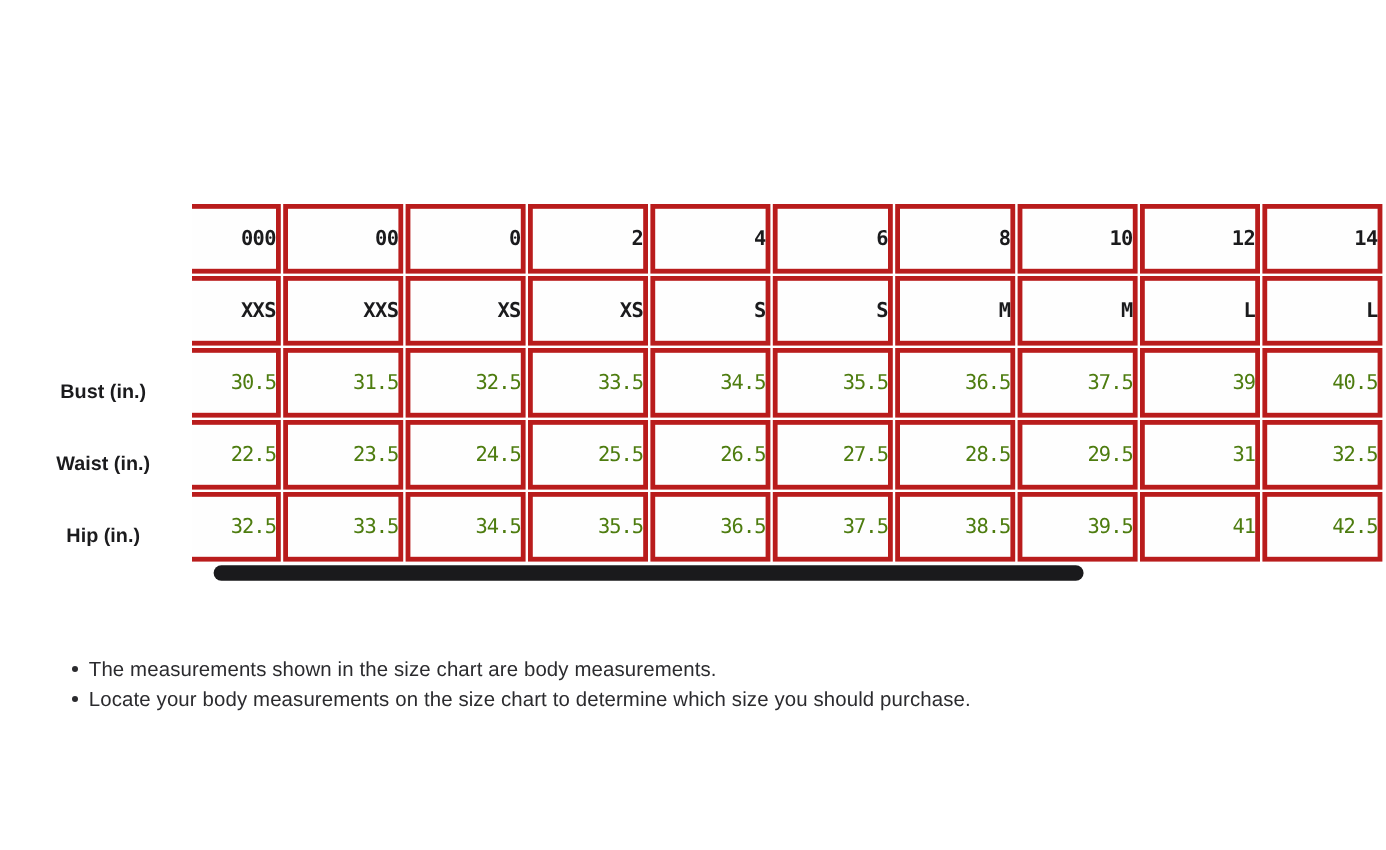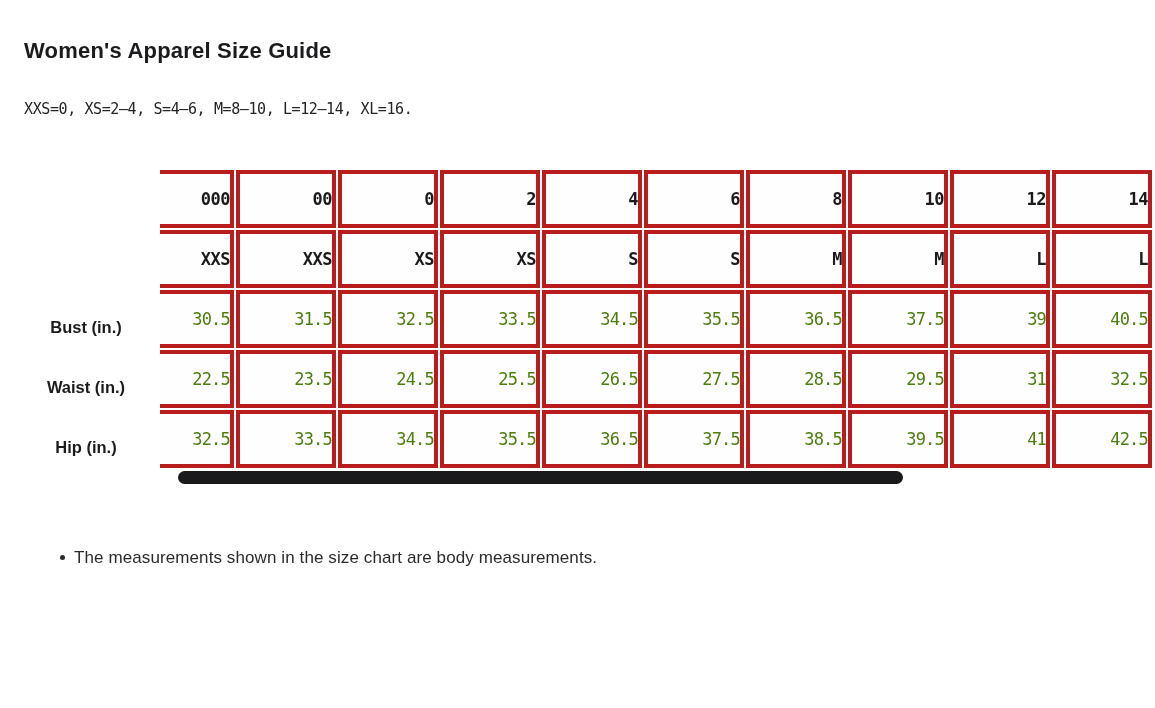--- a/index.html
+++ b/index.html
@@ -128,23 +128,21 @@
     height: 5px;
     border-radius: 50%;
     background: #2b2b2e;
   }
 </style>
 </head>
 <body>
 
 <div class="canvas">
 
-  <h1 class="page-title">Women's Apparel Size Guide</h1>
-
-  <p class="size-key">XXS=0, XS=2–4, S=4–6, M=8–10, L=12–14, XL=16.</p>
+
 
   <div>
     <div class="row-label" style="top:316px">Bust (in.)</div>
     <div class="row-label" style="top:376px">Waist (in.)</div>
     <div class="row-label" style="top:436px">Hip (in.)</div>
   </div>
 
   <div class="table-clip">
     <table class="size-table">
       <tbody>
@@ -211,15 +209,16 @@
         </tbody>
     </table>
   </div>
 
   <div class="scrollbar-track">
     <div class="scrollbar-thumb"></div>
   </div>
 
   <ul class="notes">
       <li>The measurements shown in the size chart are body measurements.</li>
+      <li>Locate your body measurements on the size chart to determine which size you should purchase.</li>
     </ul>
 
 </div>
 
 </body></html>

